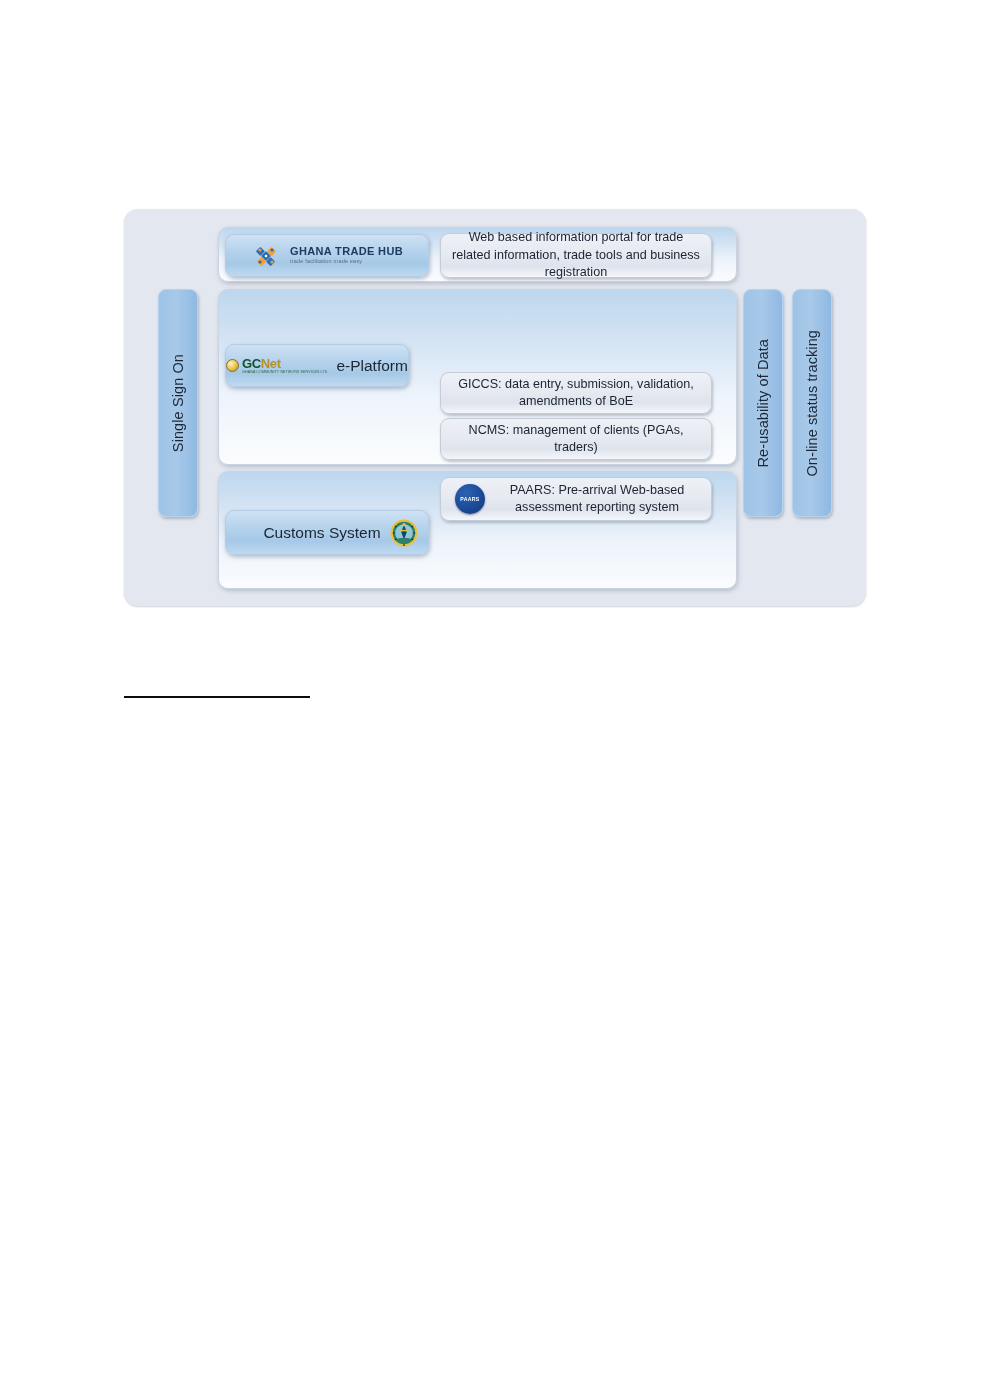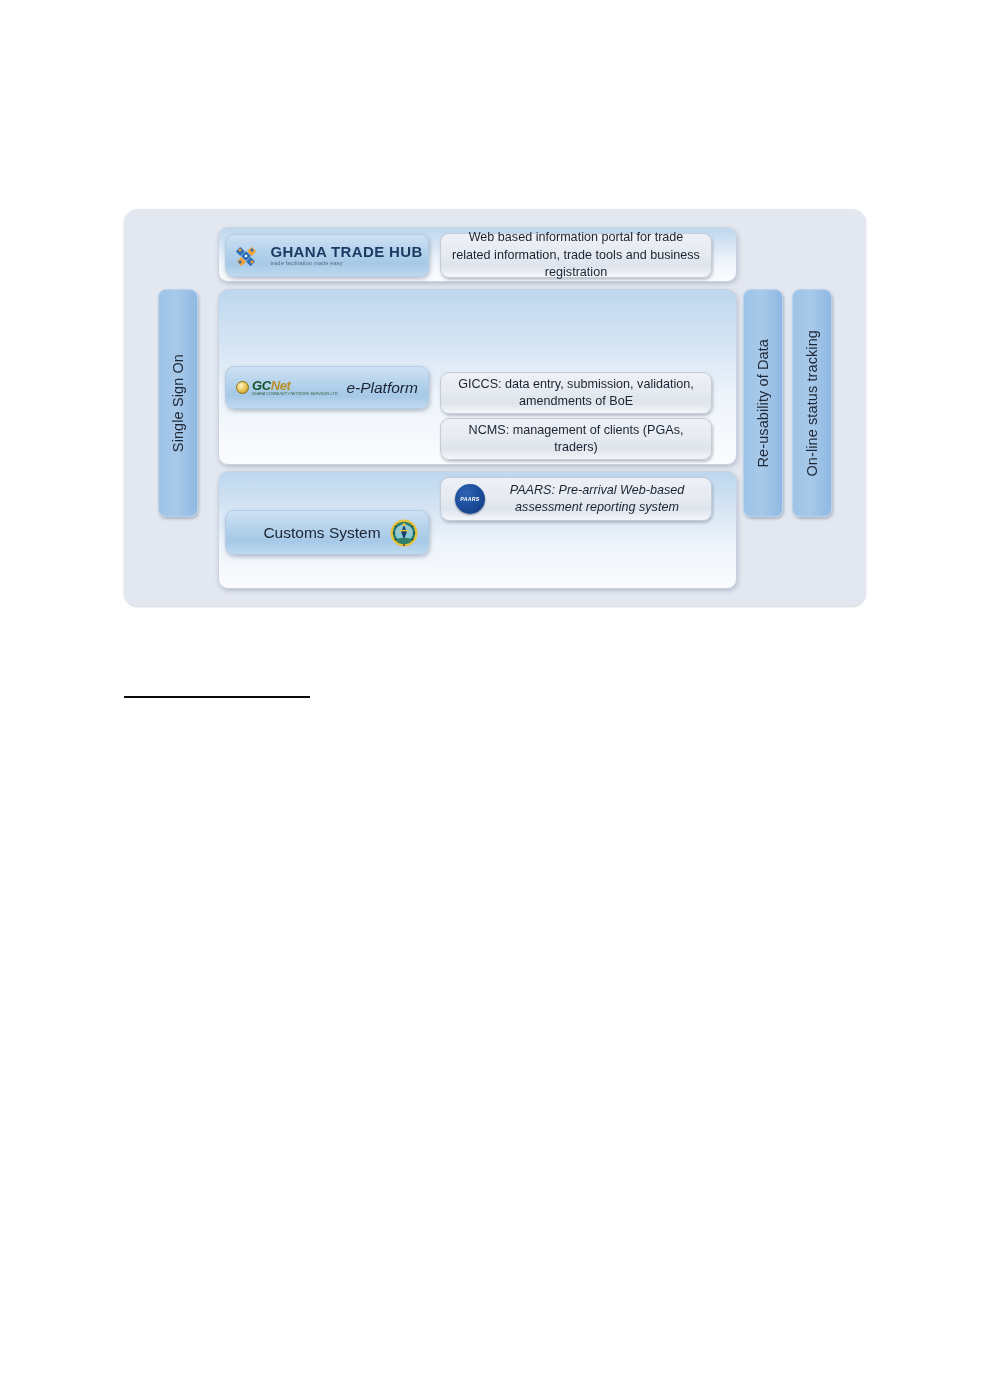--- a/index.html
+++ b/index.html
@@ -73,21 +73,21 @@
     border: 1px solid #b4cde6;
     box-sizing: border-box;
     background: linear-gradient(to bottom, #cfe1f3 0%, #b4d2ec 40%, #a6c9e7 70%, #bfd9f0 100%);
     box-shadow: 1px 2px 4px rgba(85,100,125,.42);
     display: flex;
     align-items: center;
     justify-content: center;
     gap: 9px;
   }
   #chip-trade-hub { left: 6px;  top: 6px;  width: 204px; height: 43px; }
-  #chip-eplatform { left: 6px;  top: 76px; width: 204px; height: 43px; font-style: italic; }
+  #chip-eplatform { left: 6px;  top: 54px; width: 184px; height: 43px; }
   #chip-customs   { left: 6px;  top: 38px; width: 204px; height: 45px; padding-left: 27px; }
 
   .chip-text {
     font-size: 15.5px;
     color: #1b2533;
     text-align: right;
   }
 
   
   .desc-box {
@@ -114,33 +114,33 @@
 
   
   #desc-emda  { left: 221px; top: 5px;   width: 272px; height: 73px; }
   #desc-giccs { left: 221px; top: 82px;  width: 272px; height: 42px; }
   #desc-ncms  { left: 221px; top: 128px; width: 272px; height: 42px; }
 
   
   #desc-paars { left: 221px; top: 5px;  width: 272px; height: 44px; }
   #desc-gcms  { left: 221px; top: 52px; width: 272px; height: 55px; }
 
-  #desc-paars { justify-content: flex-end; padding-left: 52px; font-style: italic; }
+  #desc-paars { justify-content: flex-end; padding-left: 52px; }
   #desc-paars .desc-text { text-align: center; width: 100%; }
 
   
   .gth-logo { width: 30px; height: 30px; flex: 0 0 auto; }
   .gth-text-wrap {
     display: flex;
     flex-direction: column;
     justify-content: center;
     line-height: 1;
   }
   .gth-title {
-    font-size: 15px;
+    font-size: 11px;
     font-weight: bold;
     letter-spacing: .35px;
     color: #1d3a63;
   }
   .gth-tag {
     font-size: 5.6px;
     letter-spacing: .15px;
     color: #5a6b84;
     margin-top: 2.5px;
   }

